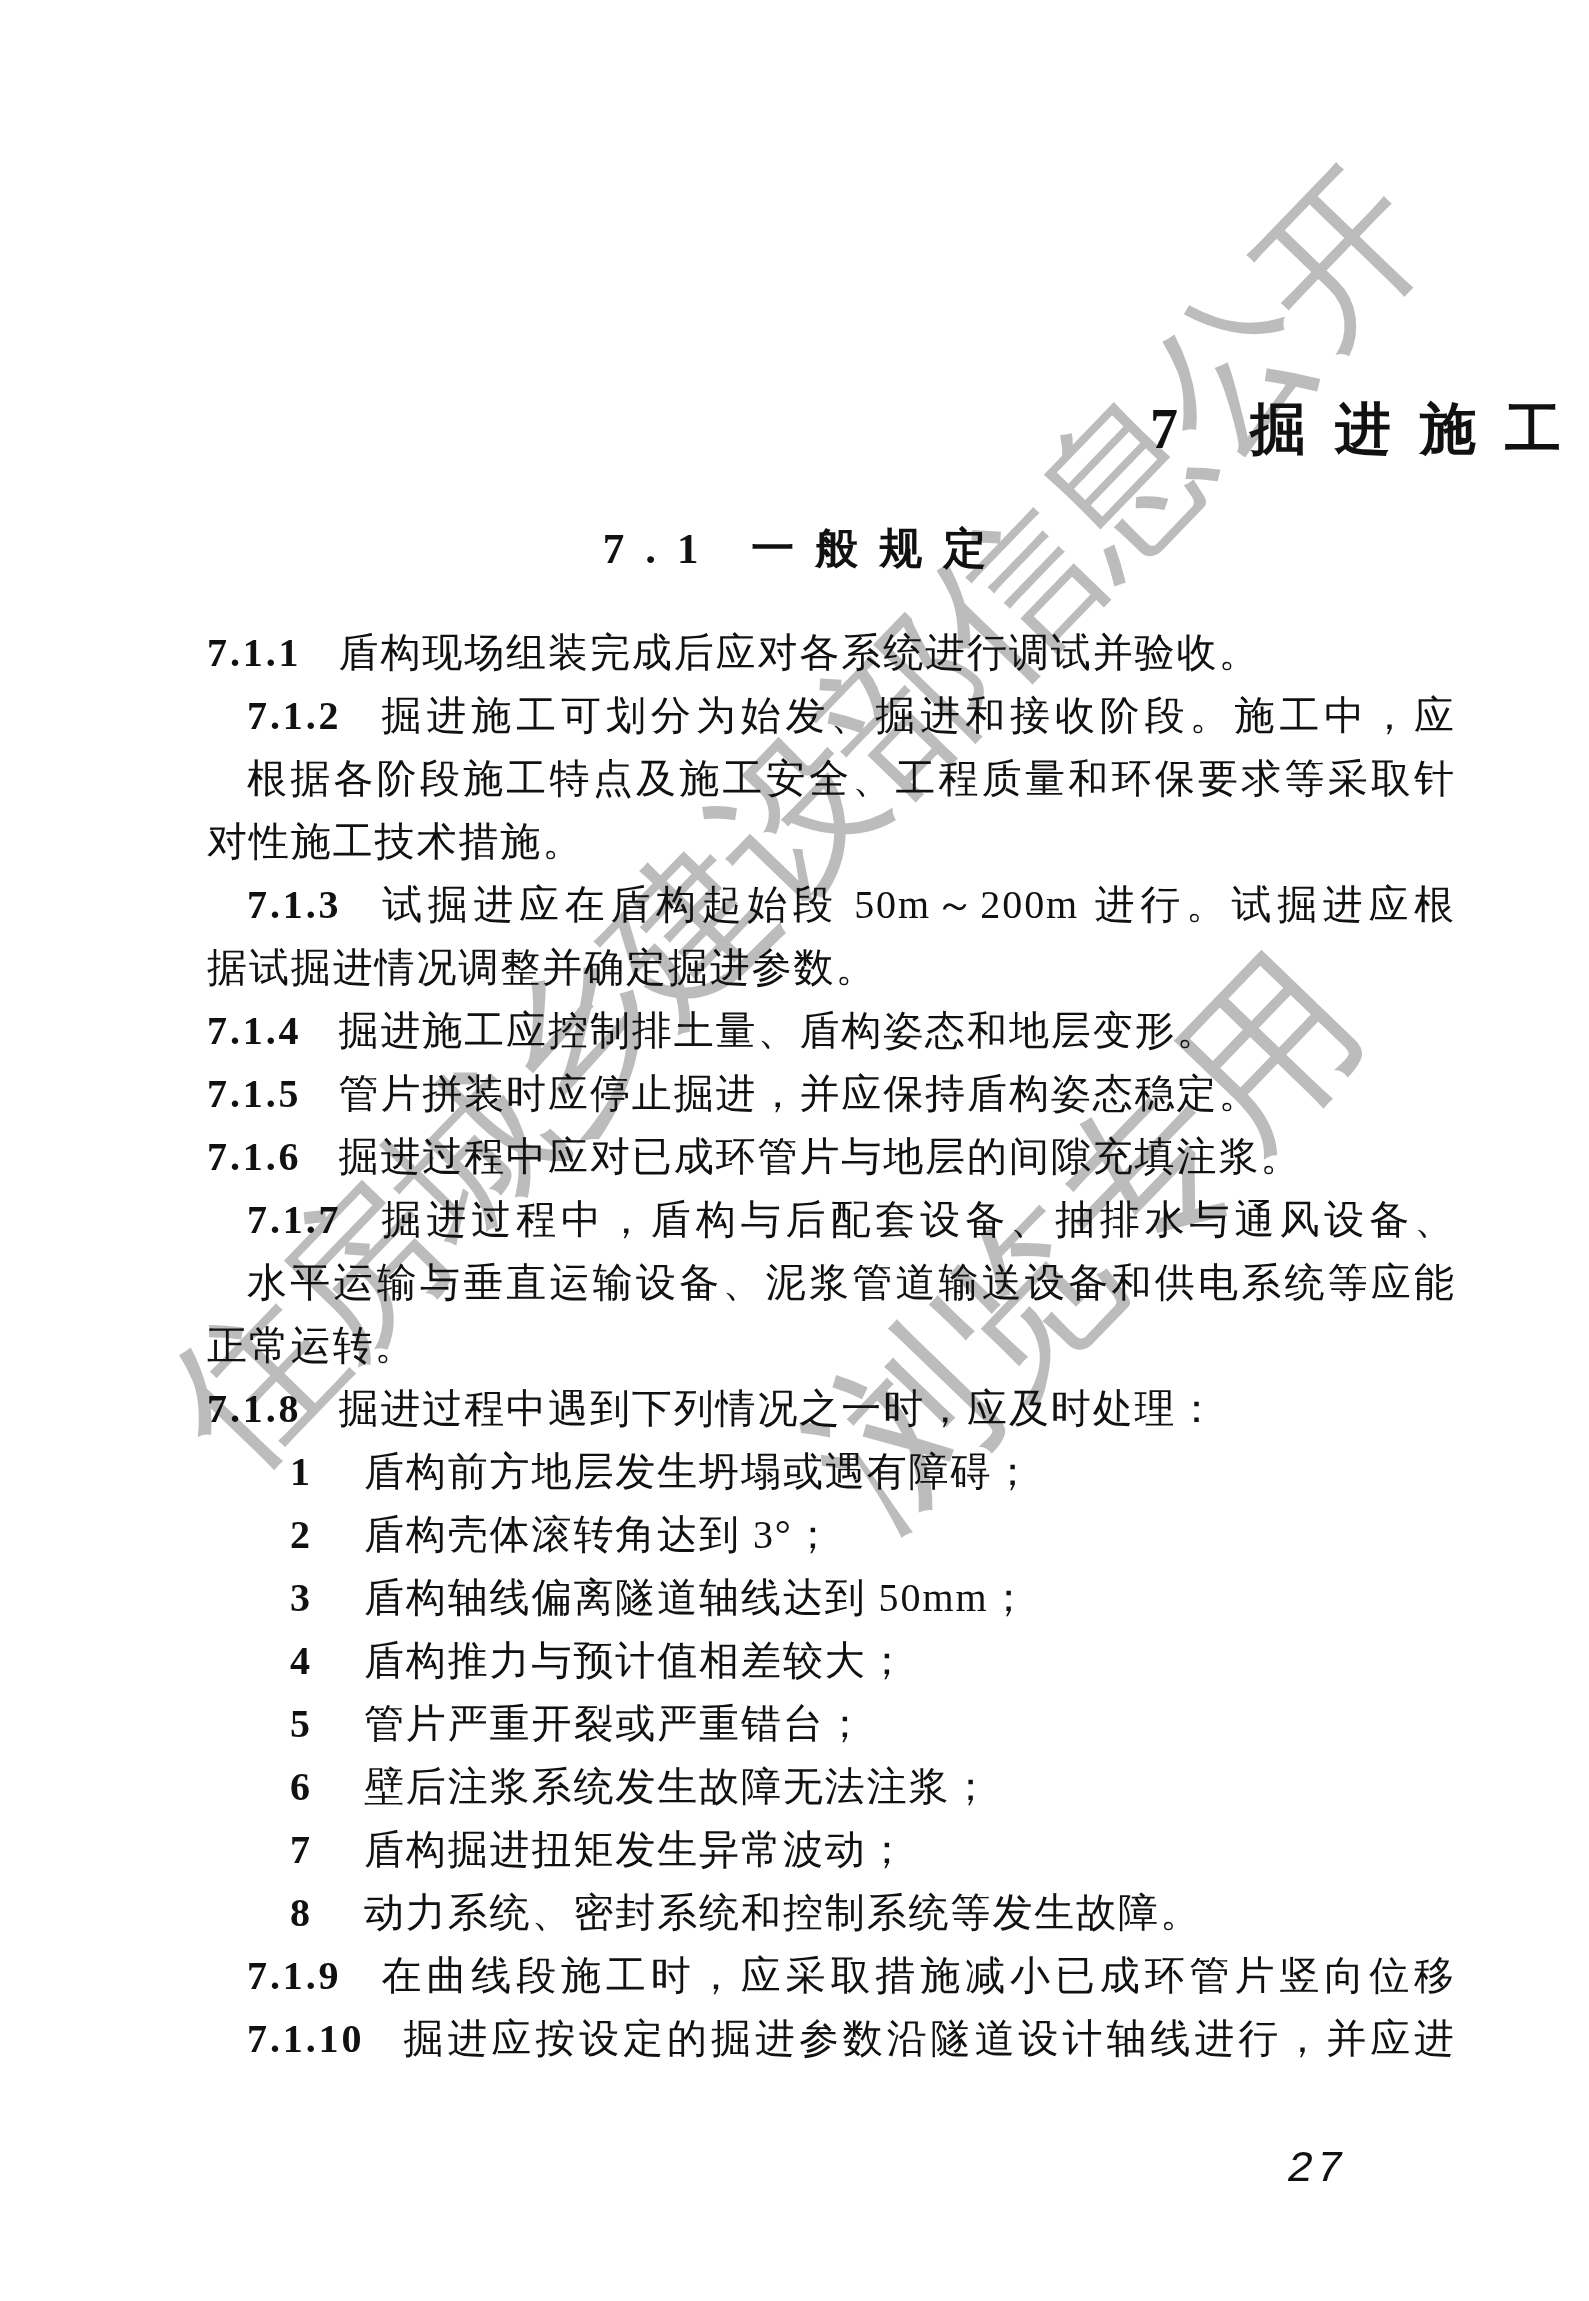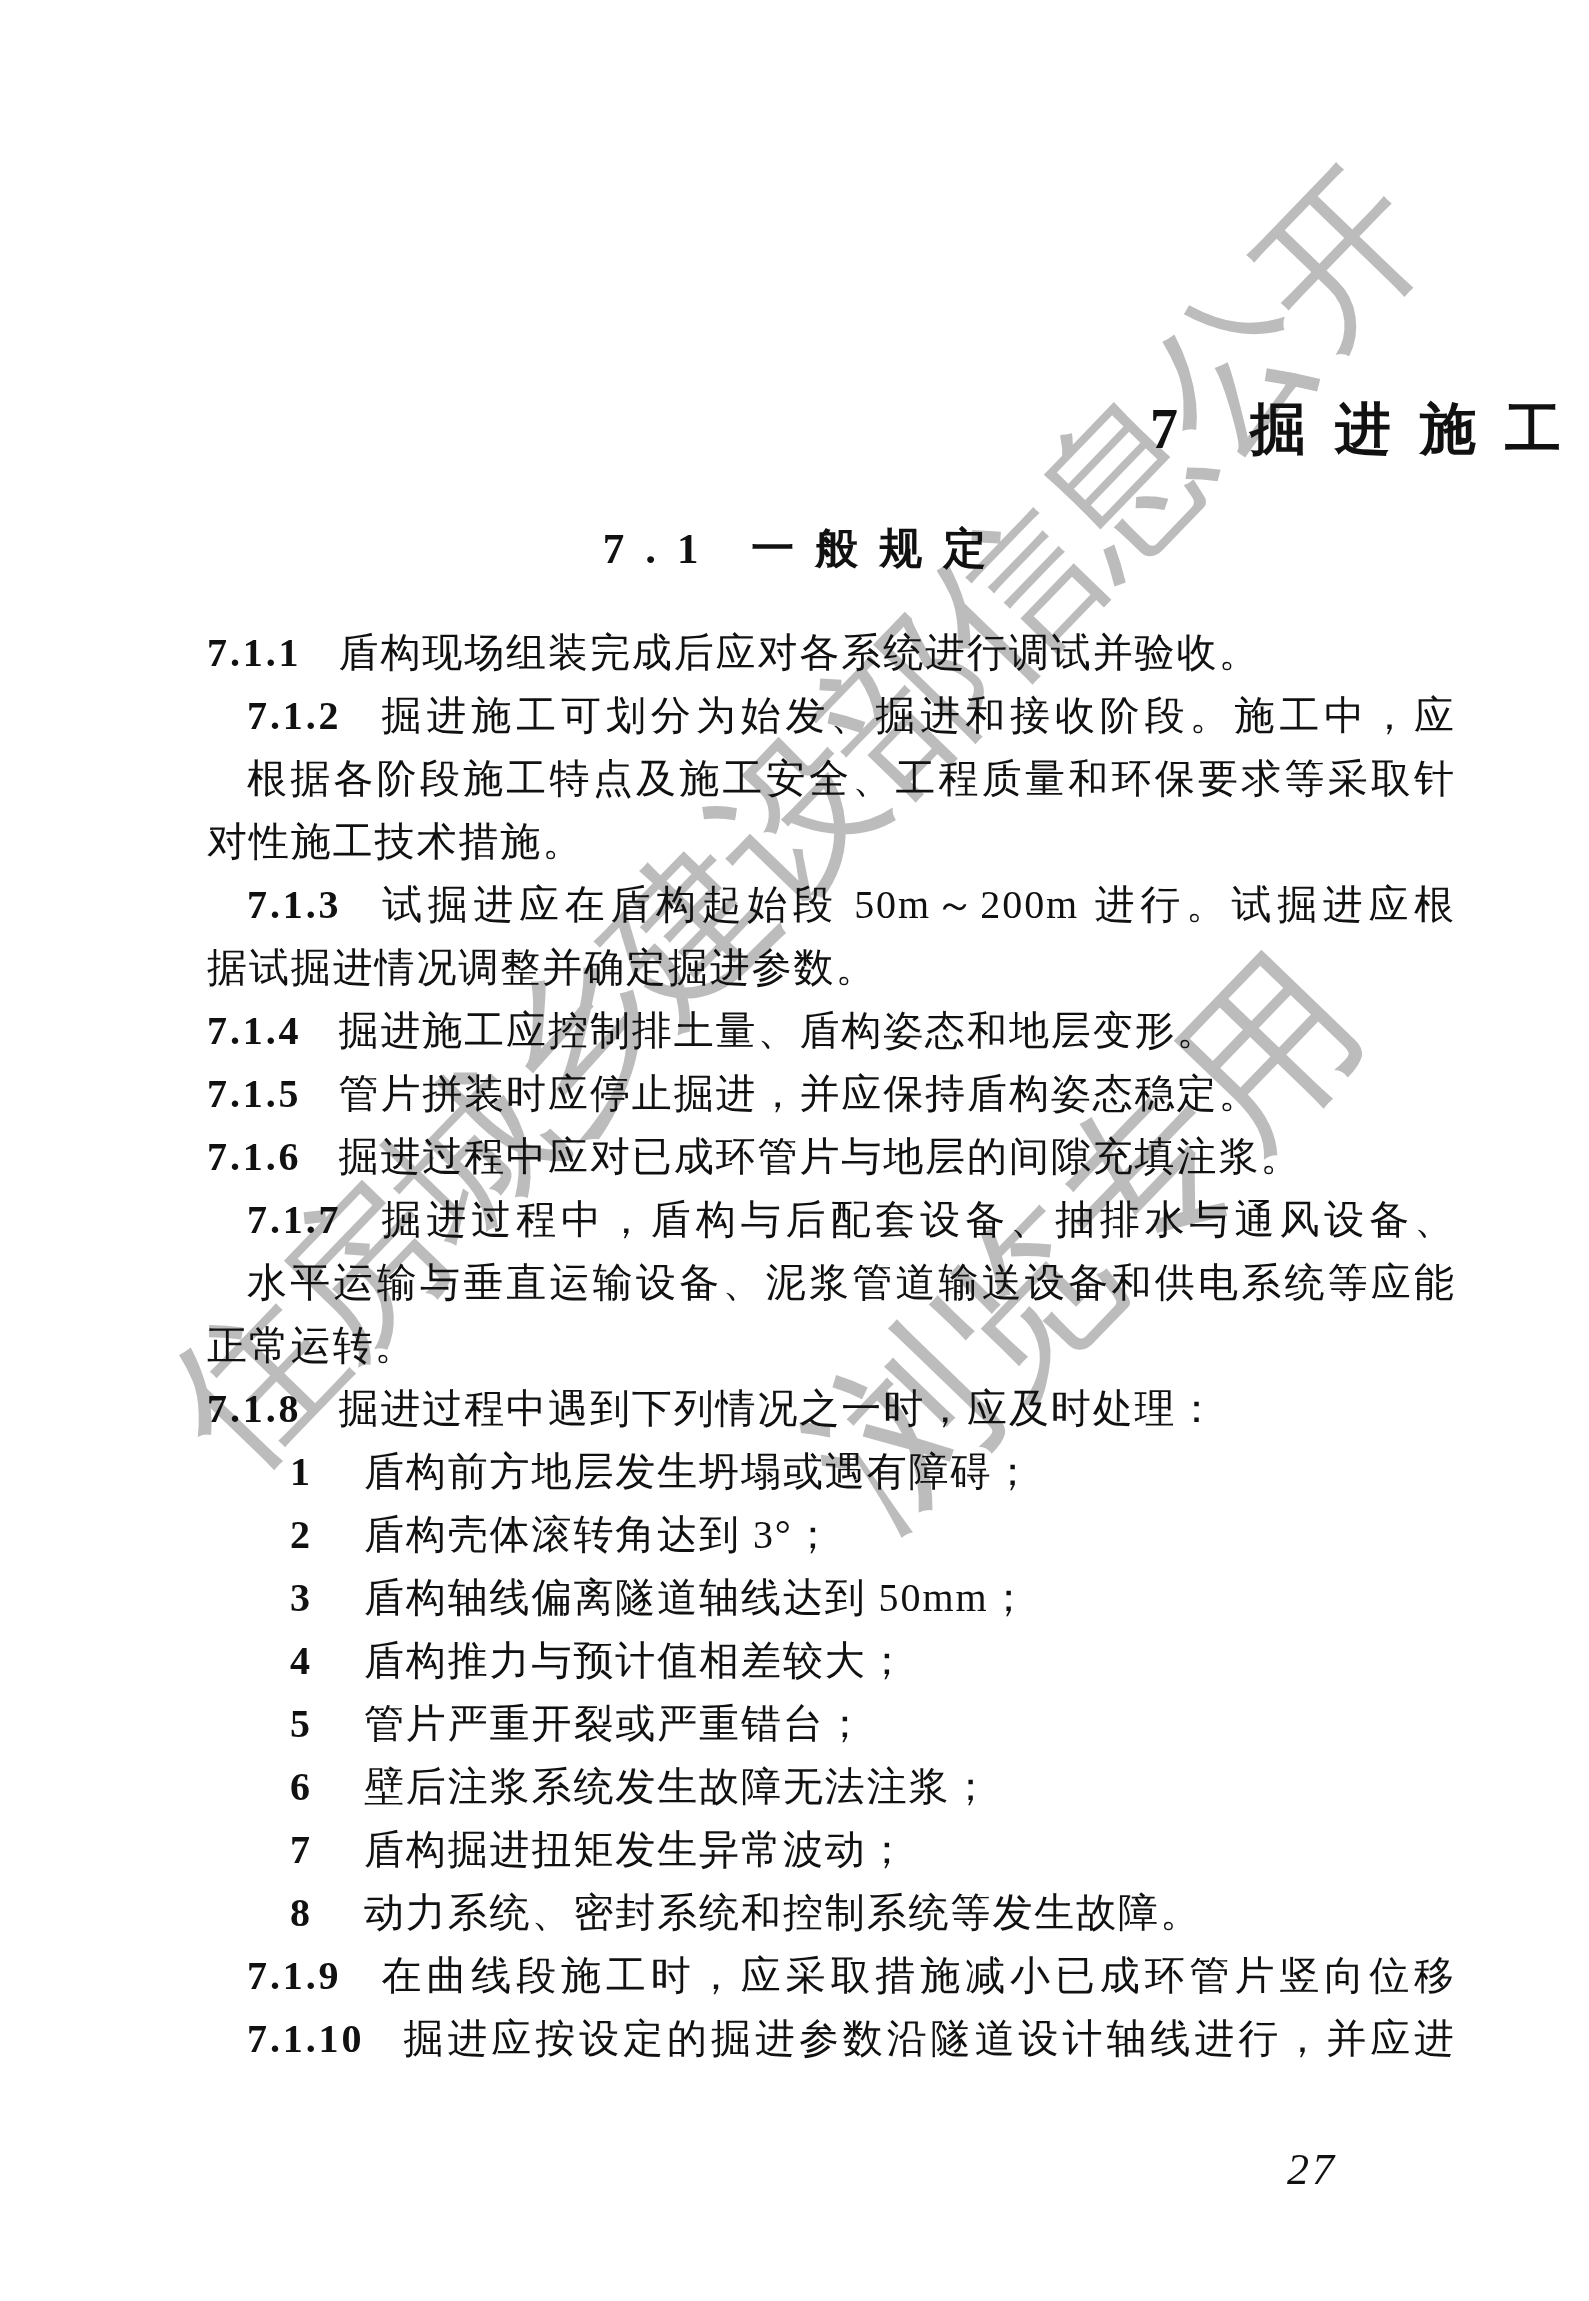--- a/index.html
+++ b/index.html
@@ -65,20 +65,21 @@
   .line.item { padding-left: 83px; }
   .inum { font-weight: bold; margin-right: 52px; }
   
   .page-number {
     position: absolute;
     left: 1287px; top: 2144px;
     font-size: 44px;
     font-style: italic;
     letter-spacing: 2.9px;
     z-index: 1;
+    font-family: Liberation Mono, monospace;
   }
 </style>
 </head>
 <body>
 
 <div class="page">
 
   <div class="wm wm1">住房城乡建设部信息公开</div>
 
   <div class="wm wm2">浏览专用</div>

